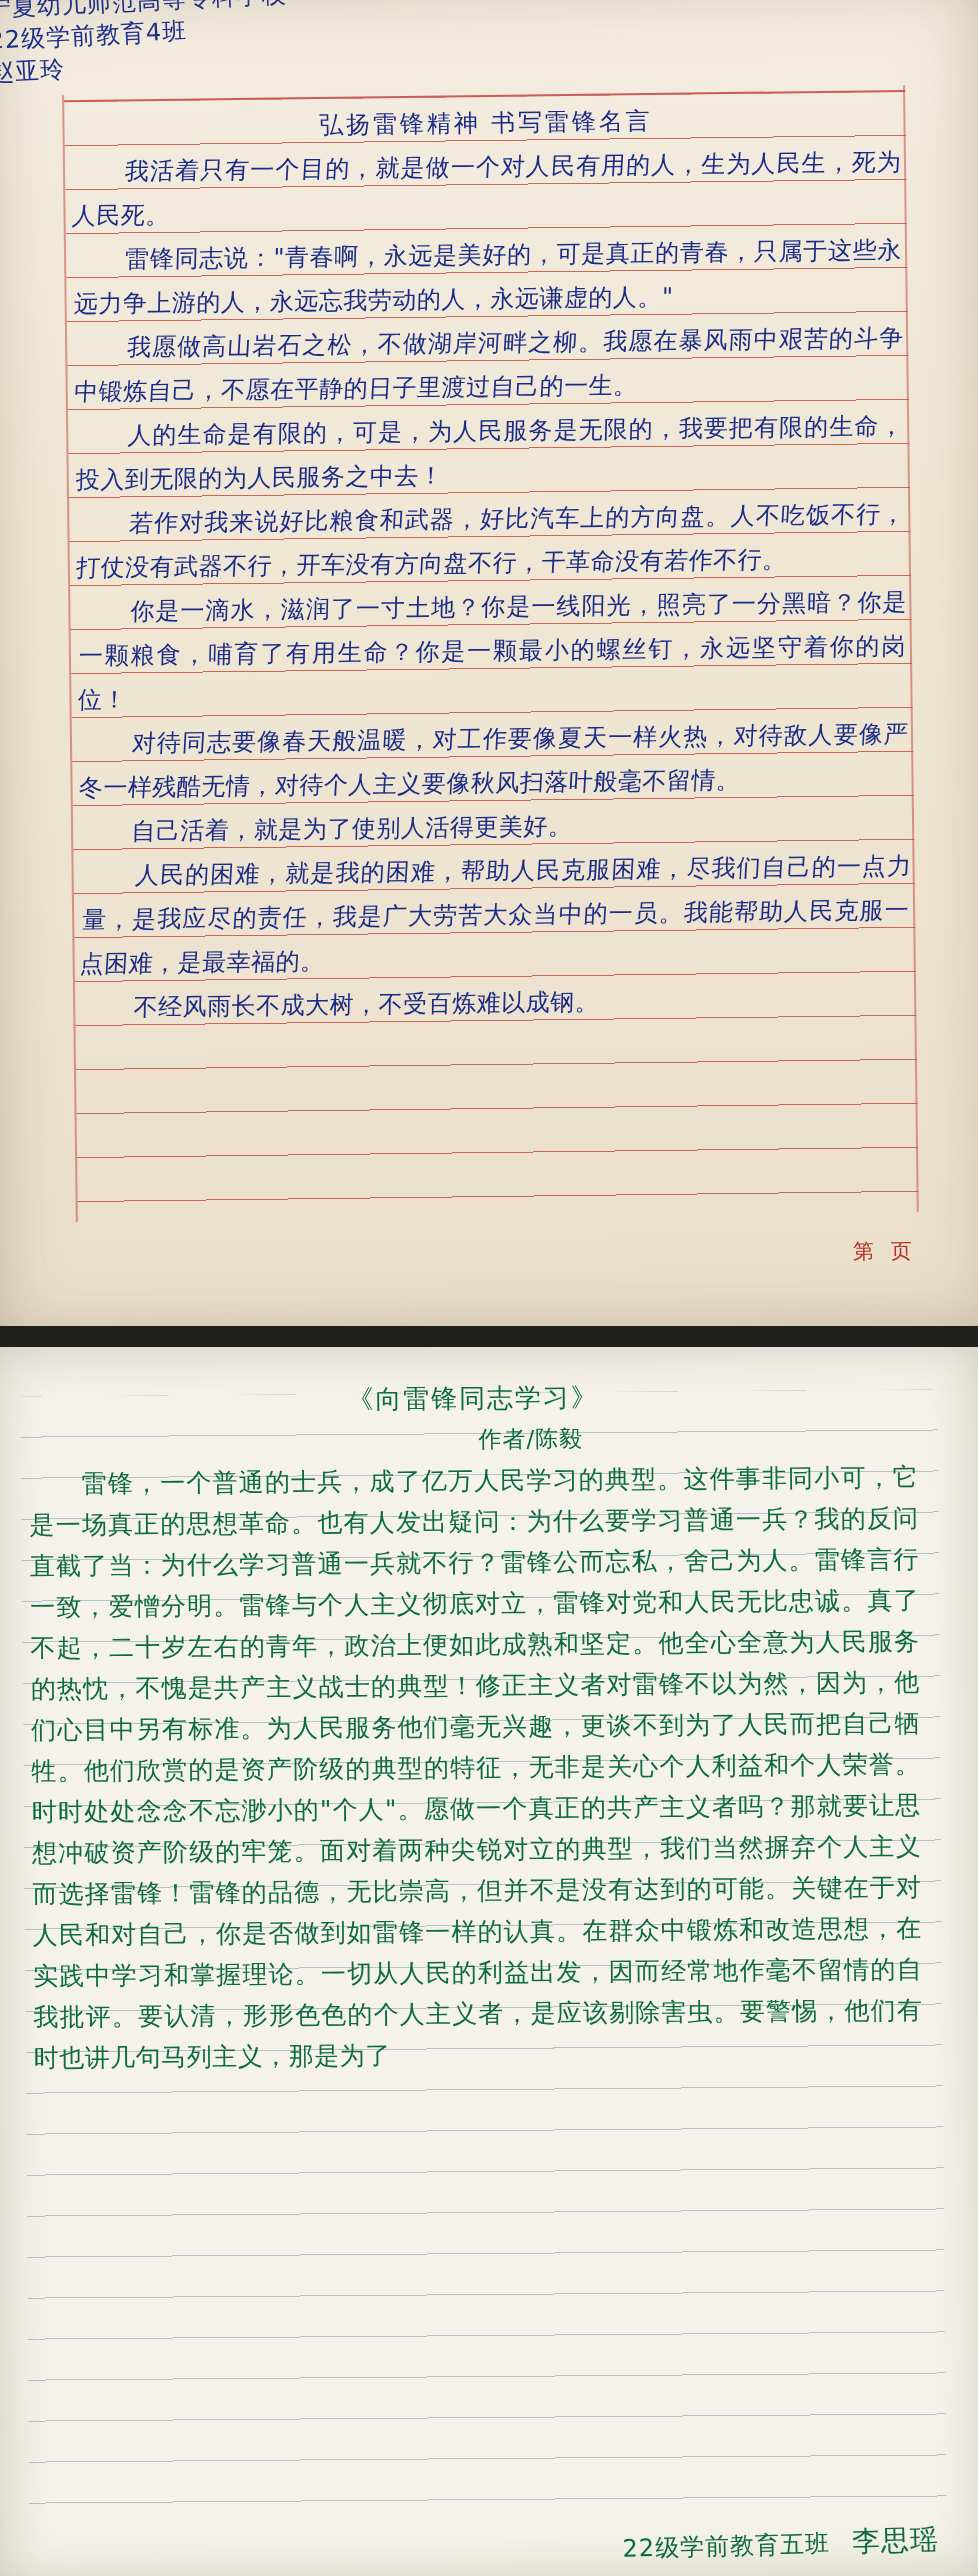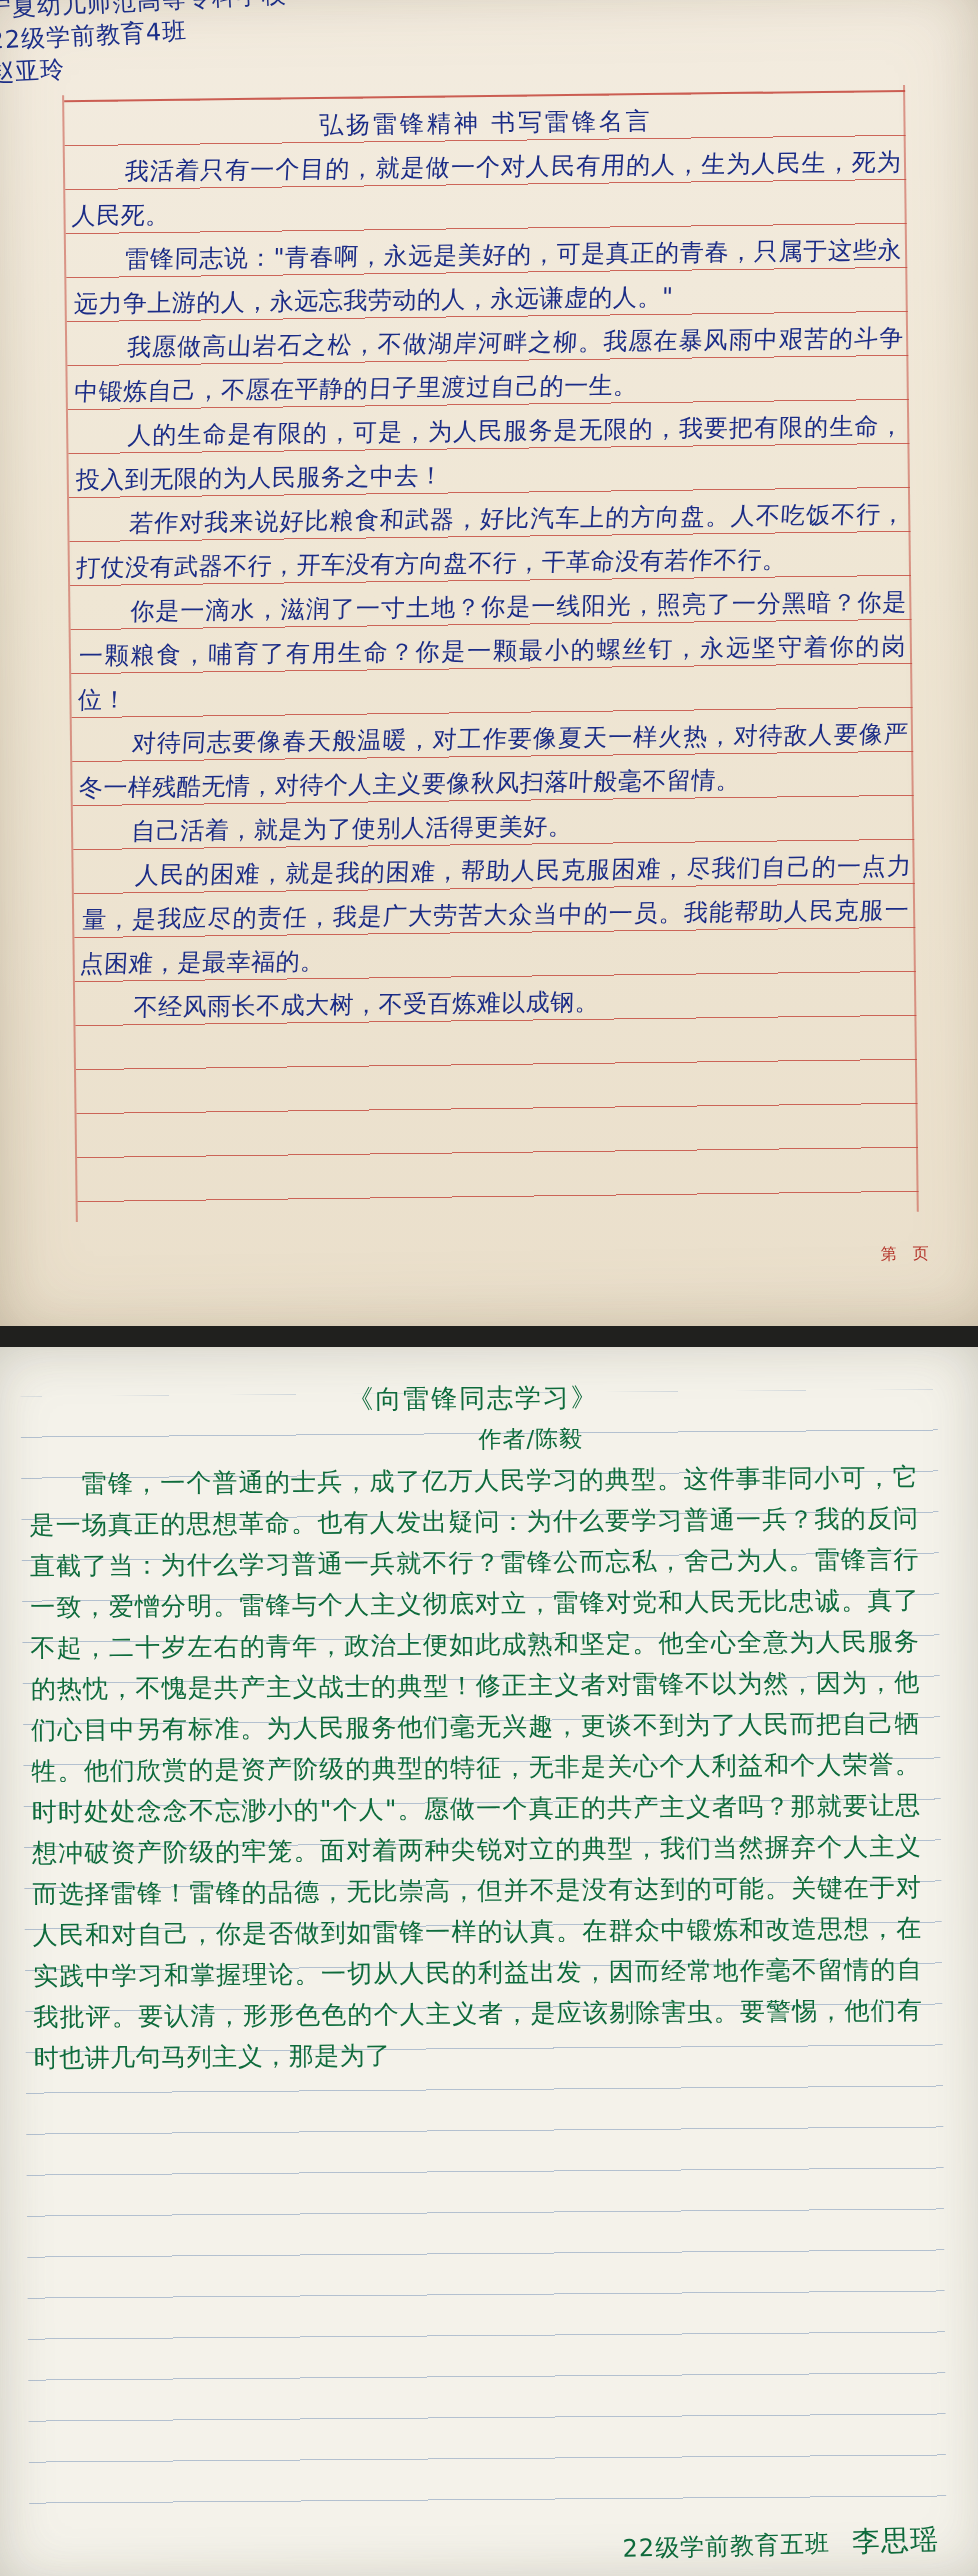--- a/index.html
+++ b/index.html
@@ -110,25 +110,25 @@
   .body-one p {
     margin: 0;
     text-indent: 2.1em;
     text-align: justify;
   }
   .skew-a { transform: skewX(-4deg); transform-origin: left center; }
   .skew-b { transform: skewX(-2deg); transform-origin: left center; }
 
   .pagemark-one {
     position: absolute;
-    right: 69px;
+    right: 86px;
     bottom: 71px;
     color: #b33228;
-    font-family: Liberation Sans, sans-serif;
-    font-size: 16px;
+    font-family: Liberation Serif, serif;
+    font-size: 21px;
     letter-spacing: 5.7px;
   }
 
   
   .gap {
     position: absolute;
     left: 0;
     top: 1326px;
     width: 978px;
     height: 21px;

